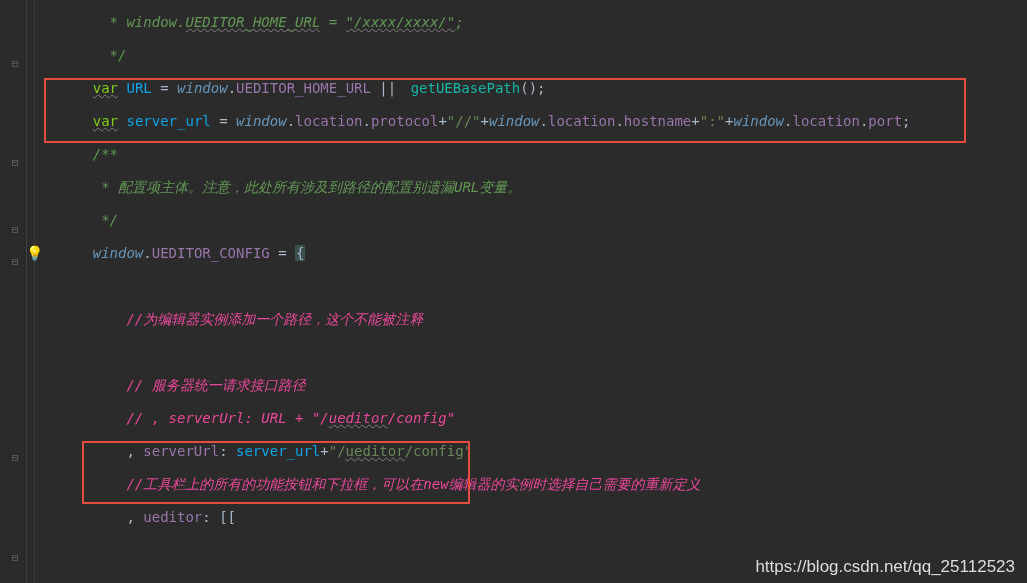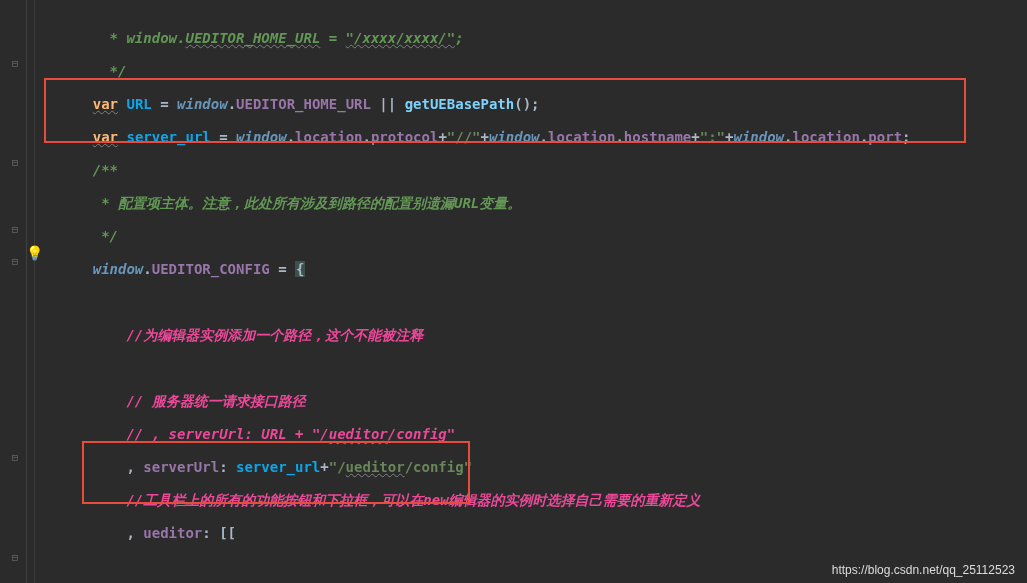--- a/index.html
+++ b/index.html
@@ -43,38 +43,37 @@
       font-size: 14px;
     }
     .vline {
       position: absolute;
       left: 26px;
       width: 1px;
       background: #404040;
     }
     .code-area {
       flex: 1;
-      padding: 22px 0 0 0;
+      padding: 6px 0 0 0;
       position: relative;
       line-height: 33px;
-      font-weight: bold;
     }
     .line {
       height: 33px;
       padding-left: 24px;
       white-space: pre;
       font-style: italic;
     }
     .line.normal { font-style: normal; }
     .comment { color: #ec4899; font-style: italic; }
     .comment-star { color: #629755; font-style: italic; }
-    .kw { color: #fdba74; }
+    .kw { color: #84cc16; }
     .ident { color: #0ea5e9; }
     .prop { color: #9876aa; }
-    .func { color: #7dd3fc; }
+    .func { color: #14b8a6; margin-left: 6px; }
     .str { color: #6a8759; }
     .global { color: #6897bb; font-style: italic; }
     .brace-hl { background: #3b514d; color: #a9b7c6; padding: 0 1px; }
     .underline { text-decoration: underline wavy #808080; text-decoration-thickness: 1px; }
     
     .redbox1 {
       position: absolute;
       border: 2px solid #e74c3c;
       left: 44px;
       top: 78px;
@@ -89,21 +88,21 @@
       top: 441px;
       width: 388px;
       height: 63px;
       pointer-events: none;
     }
     .watermark {
       position: absolute;
       bottom: 6px;
       right: 12px;
       color: #ddd;
-      font-size: 12px;
+      font-size: 17px;
       font-style: normal;
       font-family: Arial, sans-serif;
     }
   </style>
 </head>
 <body>
 
 <div class="editor">
   <div class="gutter">
     <div class="vline" style="top:0;height:583px;"></div>

